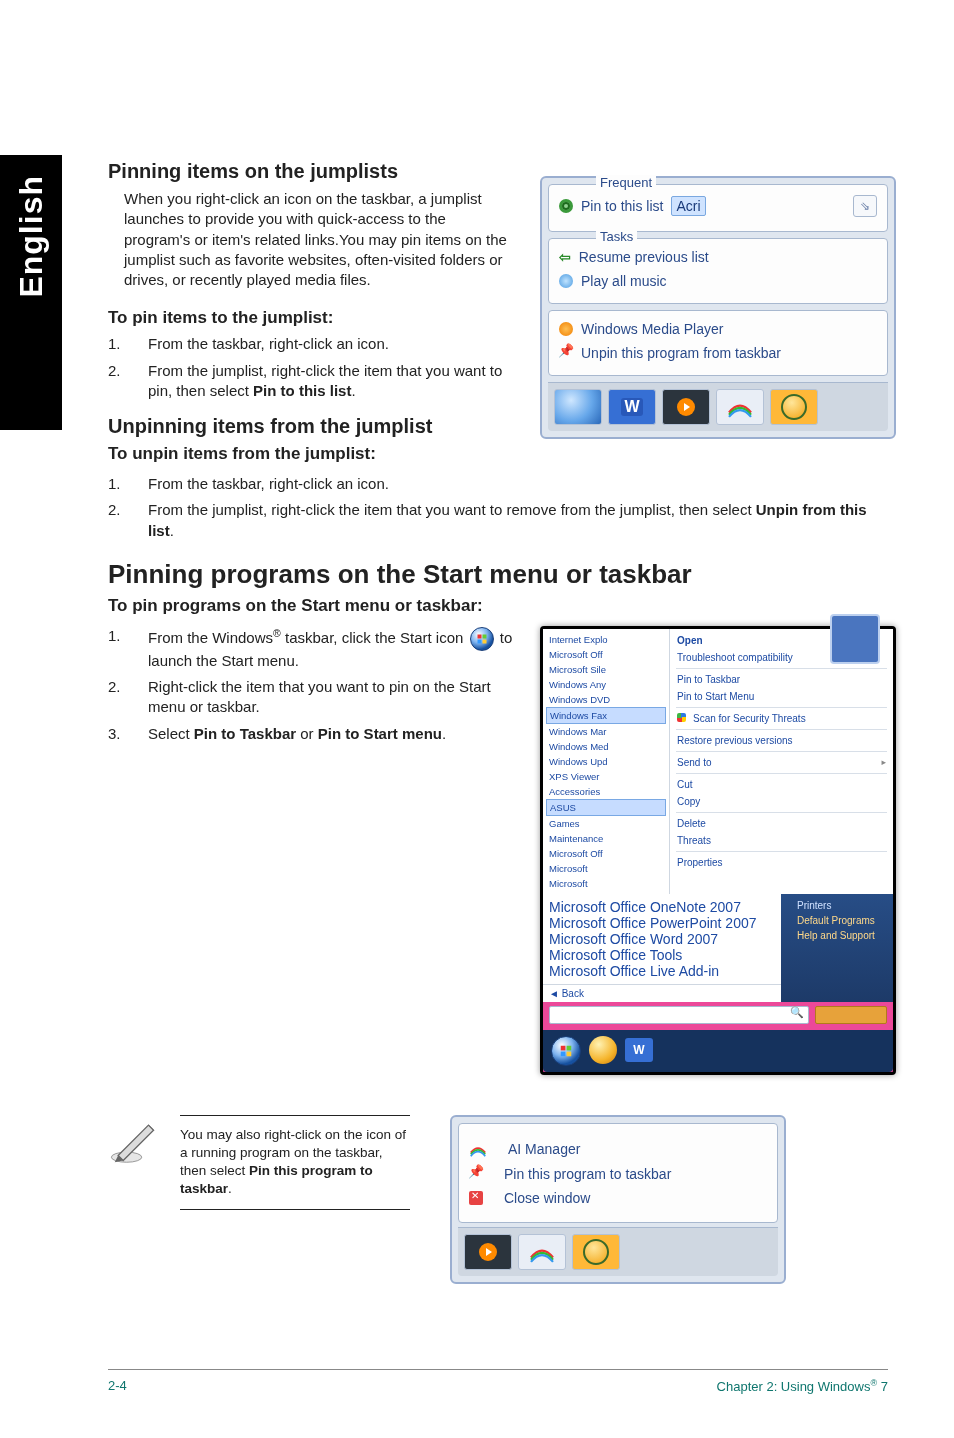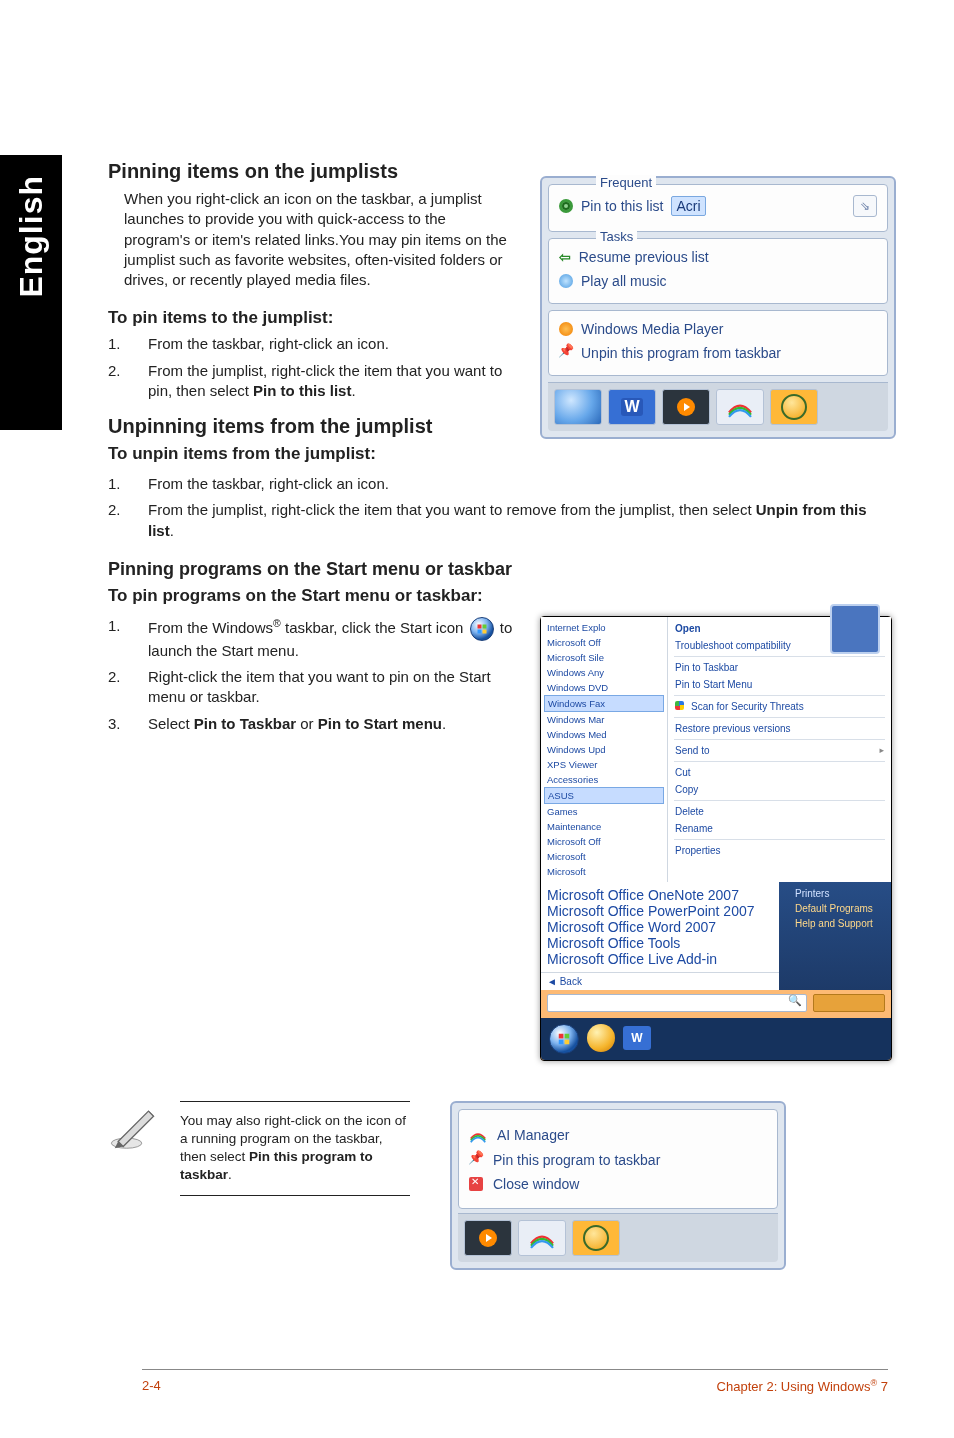--- a/index.html
+++ b/index.html
@@ -119,24 +119,24 @@
   .tb-ico.suite{ color:#fff; background:#ffb838;}
   .tb-ico.media .circ {width:18px;height:18px;border-radius:50%;background:#ff8a00;display:flex;align-items:center;justify-content:center;}
   .tb-ico.media .tri  {width:0;height:0;border-left:6px solid #fff;border-top:4px solid transparent;border-bottom:4px solid transparent;margin-left:2px;}
   .tb-ico.suite .inner {width:22px;height:22px;background:radial-gradient(circle at 40% 30%, #ffe69a, #f3a412);border-radius:50%;border:2px solid #3a6a2a;}
   .tb-ico.ai svg {width:28px;height:22px;}
   .tb-ico.word .w{font-weight:bold;font-size:16px;border-radius:3px;padding:0 3px;background:#2858b9;}
 
   
   .startmenu {
     width:350px; margin-top:6px;
-    border:1px solid #000000; border-radius:4px;
+    border:3px solid #000000; border-radius:4px;
     box-shadow:0 0 6px rgba(0,0,0,.4);
     font-size:10px; color:#fff;
-    background:#fdba74;
+    background:#ec4899;
   }
   .sm-top { display:flex; }
   .sm-left {
     background:#fff; color:#333; width:120px;
     border-right:1px solid #cfd7e1; font-size:9.5px;
     padding:3px 3px;
   }
   .sm-left div{ padding:2px 3px; color:#1d4aa3; white-space:nowrap; overflow:hidden; text-overflow:ellipsis;}
   .sm-left .sel{ background:#c6dcff; border:1px solid #79a8e4;}
   .sm-right { flex:1; background:#fff; color:#333; padding:3px 2px;}
@@ -164,35 +164,35 @@
   .sm-wrap{position:relative;}
 
   
   .pin-window {
     border:2px solid #9aaed0;border-radius:6px;
     background:#dfe6ef;padding:6px;width:320px;font-size:14px;color:#2b4b8a;
   }
   .pin-inner{
     border:1px solid #a8b8cf;border-radius:4px;background:#fdfdfd;padding:12px 10px;
   }
-  .pin-item{display:flex;align-items:center;gap:10px;padding:4px 0;text-align:center;}
+  .pin-item{display:flex;align-items:center;gap:21px;padding:4px 0;text-align:center;}
   .pin-task{display:flex;gap:6px;padding:6px;background:#cfd7e1;border-top:1px solid #a8b8cf;border-radius:0 0 4px 4px;margin-top:4px;}
 
   
   .note-row{display:flex;gap:40px;align-items:flex-start;margin-top:40px;}
   .note-icon svg{width:54px;height:54px;}
   .note-text{
     border-top:1px solid #222;border-bottom:1px solid #222;
     padding:10px 0;font-size:13.5px;width:230px;line-height:1.35;
   }
 
   .footer{
     position:absolute;left:108px;right:66px;bottom:44px;
     border-top:1px solid #888;padding-top:8px;
-    display:flex;justify-content:space-between;font-size:13px;color:#c2410c;margin-left:34px;
+    display:flex;justify-content:space-between;font-size:13px;color:#0f766e;
   }
   .ic{display:inline-block;width:14px;height:14px;vertical-align:middle;}
   .ic-history{background:radial-gradient(circle,#8fd08f 40%,#3b9a3b 45%);border-radius:50%;position:relative;}
   .ic-history::after{content:"";position:absolute;inset:3px;border:2px solid #1d6b1d;border-radius:50%;}
   .ic-play{background:radial-gradient(circle,#bfe3ff,#4a9ae0);border-radius:50%;}
   .ic-wmp{background:radial-gradient(circle,#ffbf53,#f07e00);border-radius:50%;}
   .ic-pin{position:relative;}
   .ic-pin::before{content:"📌";font-size:13px;position:absolute;left:-1px;top:-3px;}
   .ic-close{background:#e74343;border-radius:2px;position:relative;}
   .ic-close::after{content:"✕";position:absolute;left:2px;top:-1px;color:#fff;font-size:10px;}
@@ -297,21 +297,21 @@
     <span class="ol-num">1.</span>
     <span class="ol-body">From the taskbar, right-click an icon.</span>
   </div>
   <div class="ol-row">
     <span class="ol-num">2.</span>
     <span class="ol-body">
       <span>From the jumplist, right-click the item that you want to remove from the jumplist, then select </span><span class="bold">Unpin from this list</span><span>.</span>
     </span>
   </div>
 
-  <h2 style="margin-top:18px;font-size:18px;">Pinning programs on the Start menu or taskbar</h2>
+  <h2 style="margin-top:18px;font-size:26px;">Pinning programs on the Start menu or taskbar</h2>
   <h3 style="margin-top:1px;">To pin programs on the Start menu or taskbar:</h3>
 
   <div class="two-col">
     <div class="left-col">
       <div class="ol-row">
         <span class="ol-num">1.</span>
         <span class="ol-body">
           <span>From the Windows</span><sup>®</sup><span> taskbar, click the Start icon </span>
           <span class="start-icon">
             <svg viewBox="0 0 24 24">
@@ -393,21 +393,21 @@
                   <span>Cut</span>
                 </div>
               <div class="sm-row">
                   <span>Copy</span>
                 </div>
               <div class="sm-hr"></div>
               <div class="sm-row">
                   <span>Delete</span>
                 </div>
               <div class="sm-row">
-                  <span>Rename</span>
+                  <span>Threats</span>
                 </div>
               <div class="sm-hr"></div>
               <div class="sm-row">
                   <span>Properties</span>
                 </div>
             </div>
           </div>
           <div style="display:flex;">
             <div style="flex:1;background:#fff;">
               <div class="sm-back" style="border-top:none;color:#1d4aa3;font-size:14px;">

